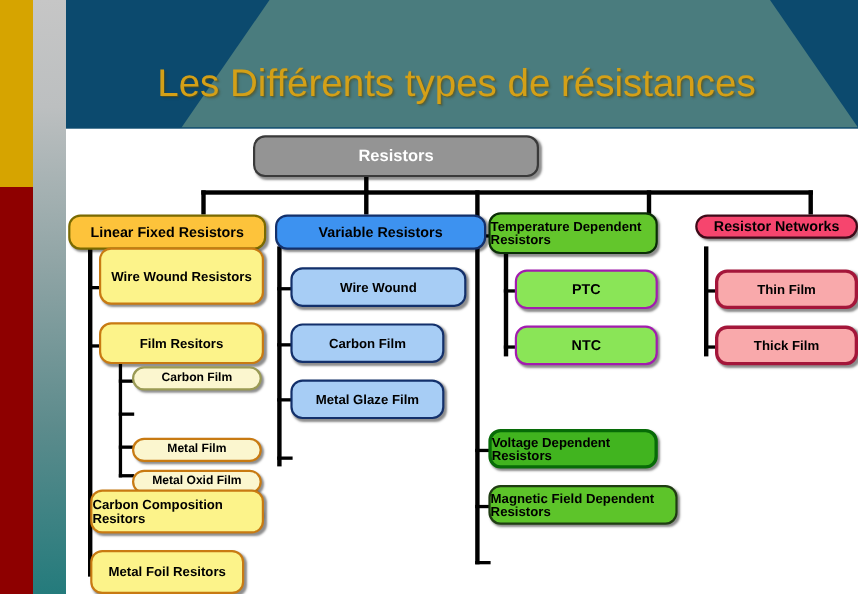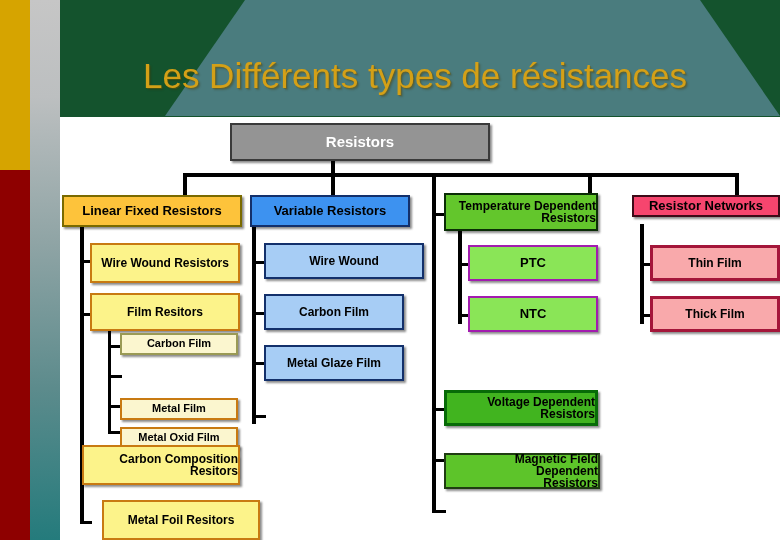--- a/index.html
+++ b/index.html
@@ -4,21 +4,21 @@
 <style>
   html,body{margin:0;padding:0;}
   body{
     width:780px;height:540px;overflow:hidden;
     font-family:"Liberation Sans",sans-serif;
     background:#ffffff;
     position:relative;
   }
 
   
-  #slide{position:absolute;inset:0;background:#14532d;}
+  #slide{position:absolute;inset:0;background:#0c4a6e;}
 
   .left-gold{position:absolute;left:0;top:0;width:30px;height:170px;background:#d6a400;}
   .left-red{position:absolute;left:0;top:170px;width:30px;height:370px;background:#8e0000;}
   .left-grad{position:absolute;left:30px;top:0;width:30px;height:540px;
              background:linear-gradient(to bottom,#c6c6c6 0%,#bcbfc0 18%,#8fa4a5 45%,#5c8b8c 72%,#247b7c 100%);}
 
   .teal-shape{position:absolute;left:0;top:0;width:780px;height:116px;}
 
   .title{
     position:absolute;left:60px;top:56px;width:710px;
@@ -29,24 +29,25 @@
   }
 
   
   #diagram{
     position:absolute;left:60px;top:117px;width:720px;height:423px;
     background:#ffffff;overflow:hidden;
   }
   .node{
     position:absolute;box-sizing:border-box;
     display:flex;align-items:center;justify-content:center;
-    text-align:right;font-weight:bold;color:#000;
+    text-align:left;font-weight:bold;color:#000;
     line-height:1.02;
     box-shadow:2px 2px 2px rgba(0,0,0,.45);
     z-index:3;
+    border-radius:11px;
   }
   .line{position:absolute;background:#000;z-index:1;}
 
   
   .n-root{background:#949494;border:2px solid #3a3a3a;color:#ffffff;font-size:15px;}
   .n-orange{background:#fcc game;} 
   .n-orange{background:#fdc33b;border:2px solid #7a6a00;font-size:13px;}
   .n-yellow{background:#fcf38a;border:2px solid #c87a12;font-size:12px;}
   .n-cream{background:#fbf6cf;border:2px solid #c87a12;font-size:11px;font-weight:bold;margin-top:36px;}
   .n-cream-olive{background:#fbf6cf;border:2px solid #9a9a55;font-size:11px;font-weight:bold;}
@@ -116,41 +117,41 @@
     <div class="line" style="left:398px;top:146px;width:12px;height:3px;"></div>
     <div class="line" style="left:398px;top:197px;width:12px;height:3px;"></div>
 
     <div class="line" style="left:580px;top:107px;width:4px;height:100px;"></div>
     <div class="line" style="left:580px;top:146px;width:12px;height:3px;"></div>
     <div class="line" style="left:580px;top:197px;width:12px;height:3px;"></div>
 
     <div class="node n-root" style="left:170px;top:6px;width:260px;height:38px;">Resistors</div>
 
     <div class="node n-orange" style="left:2px;top:78px;width:180px;height:32px;">Linear Fixed Resistors</div>
-    <div class="node n-yellow" style="left:30px;top:126px;width:150px;height:40px;">Wire Wound Resistors</div>
+    <div class="node n-yellow" style="left:30px;top:108px;width:150px;height:52px;">Wire Wound Resistors</div>
     <div class="node n-yellow" style="left:30px;top:176px;width:150px;height:38px;">Film Resitors</div>
 
     <div class="node n-cream-olive" style="left:60px;top:216px;width:118px;height:22px;">Carbon Film</div>
     <div class="node n-cream" style="left:60px;top:245px;width:118px;height:22px;">Metal Film</div>
     <div class="node n-cream" style="left:60px;top:274px;width:118px;height:22px;">Metal Oxid Film</div>
     <div class="node n-cream" style="left:60px;top:303px;width:118px;height:22px;">Metal Glaze Film</div>
 
     <div class="node n-yellow" style="left:22px;top:328px;width:158px;height:40px;">Carbon Composition Resitors</div>
-    <div class="node n-yellow" style="left:22px;top:383px;width:158px;height:40px;margin-left:20px;">Metal Foil Resitors</div>
+    <div class="node n-yellow" style="left:22px;top:383px;width:140px;height:40px;">Metal Foil Resitors</div>
 
-    <div class="node n-blue" style="left:190px;top:78px;width:160px;height:32px;">Variable Resistors</div>
+    <div class="node n-blue" style="left:190px;top:78px;width:192px;height:32px;">Variable Resistors</div>
     <div class="node n-blue-l" style="left:204px;top:126px;width:160px;height:36px;">Wire Wound</div>
     <div class="node n-blue-l" style="left:204px;top:177px;width:140px;height:36px;">Carbon Film</div>
     <div class="node n-blue-l" style="left:204px;top:228px;width:140px;height:36px;">Metal Glaze Film</div>
 
     <div class="node n-green" style="left:384px;top:76px;width:154px;height:38px;">Temperature Dependent Resistors</div>
     <div class="node n-green-l" style="left:408px;top:128px;width:130px;height:36px;">PTC</div>
     <div class="node n-green-l" style="left:408px;top:179px;width:130px;height:36px;">NTC</div>
 
     <div class="node n-green-d" style="left:384px;top:273px;width:154px;height:36px;">Voltage Dependent Resistors</div>
-    <div class="node n-green-m" style="left:384px;top:336px;width:156px;height:36px;padding-left:36px;">Magnetic Field Dependent Resistors</div>
+    <div class="node n-green-m" style="left:384px;top:324px;width:172px;height:36px;">Magnetic Field Dependent Resistors</div>
 
     <div class="node n-pink" style="left:572px;top:78px;width:148px;height:22px;">Resistor Networks</div>
     <div class="node n-pink-l" style="left:590px;top:179px;width:130px;height:36px;">Thick Film</div>
     <div class="node n-pink-l" style="left:590px;top:128px;width:130px;height:36px;">Thin Film</div>
 
   </div>
 </div>
 
 </body></html>

